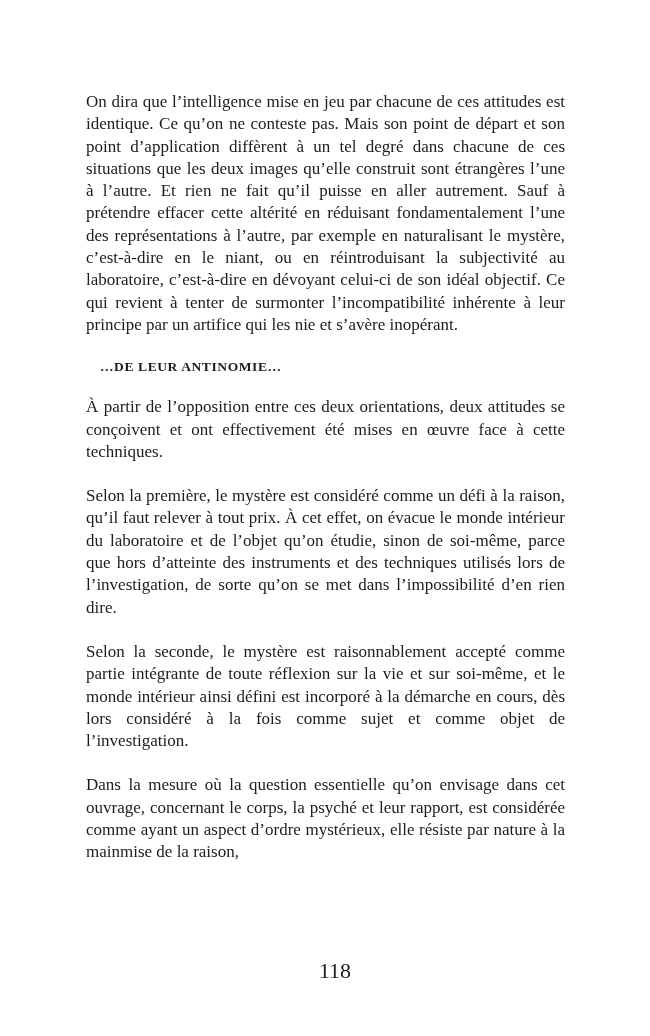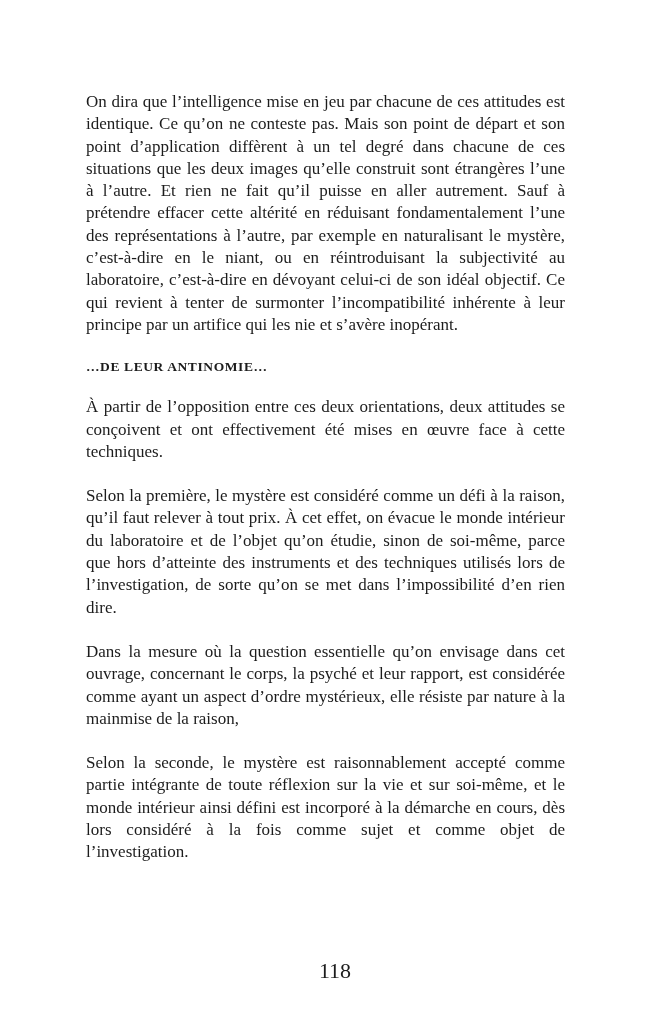--- a/index.html
+++ b/index.html
@@ -25,21 +25,21 @@
   .para {
     margin: 0 0 22px 0;
     font-size: 17px;
     line-height: 22.3px;
     text-align: justify;
     text-justify: inter-word;
     hyphens: none;
     color: #1c1c1c;
   }
   .section-heading {
-    margin: 11px 0 21px 0;
+    margin: 11px 0 21px 14px;
     font-size: 13.5px;
     line-height: 17px;
     font-weight: bold;
     letter-spacing: 0.6px;
     color: #1c1c1c;
   }
   .page-number {
     position: absolute;
     left: 10px;
     top: 958px;
@@ -55,19 +55,19 @@
 <div class="page">
 
   <p class="para">On dira que l’intelligence mise en jeu par chacune de ces attitudes est identique. Ce qu’on ne conteste pas. Mais son point de départ et son point d’application diffèrent à un tel degré dans chacune de ces situations que les deux images qu’elle construit sont étrangères l’une à l’autre. Et rien ne fait qu’il puisse en aller autrement. Sauf à prétendre effacer cette altérité en réduisant fondamentalement l’une des représentations à l’autre, par exemple en naturalisant le mystère, c’est-à-dire en le niant, ou en réintroduisant la subjectivité au laboratoire, c’est-à-dire en dévoyant celui-ci de son idéal objectif. Ce qui revient à tenter de surmonter l’incompatibilité inhérente à leur principe par un artifice qui les nie et s’avère inopérant.</p>
 
   <h2 class="section-heading">…DE LEUR ANTINOMIE…</h2>
 
   <p class="para">À partir de l’opposition entre ces deux orientations, deux attitudes se conçoivent et ont effectivement été mises en œuvre face à cette techniques.</p>
 
   <p class="para">Selon la première, le mystère est considéré comme un défi à la raison, qu’il faut relever à tout prix. À cet effet, on évacue le monde intérieur du laboratoire et de l’objet qu’on étudie, sinon de soi-même, parce que hors d’atteinte des instruments et des techniques utilisés lors de l’investigation, de sorte qu’on se met dans l’impossibilité d’en rien dire.</p>
 
+  <p class="para">Selon la seconde, le mystère est raisonnablement accepté comme partie intégrante de toute réflexion sur la vie et sur soi-même, et le monde intérieur ainsi défini est incorporé à la démarche en cours, dès lors considéré à la fois comme sujet et comme objet de l’investigation.</p>
+
   <p class="para">Dans la mesure où la question essentielle qu’on envisage dans cet ouvrage, concernant le corps, la psyché et leur rapport, est considérée comme ayant un aspect d’ordre mystérieux, elle résiste par nature à la mainmise de la raison,</p>
-
-  <p class="para">Selon la seconde, le mystère est raisonnablement accepté comme partie intégrante de toute réflexion sur la vie et sur soi-même, et le monde intérieur ainsi défini est incorporé à la démarche en cours, dès lors considéré à la fois comme sujet et comme objet de l’investigation.</p>
 
   <div class="page-number">118</div>
 
 </div>
 
 </body></html>

